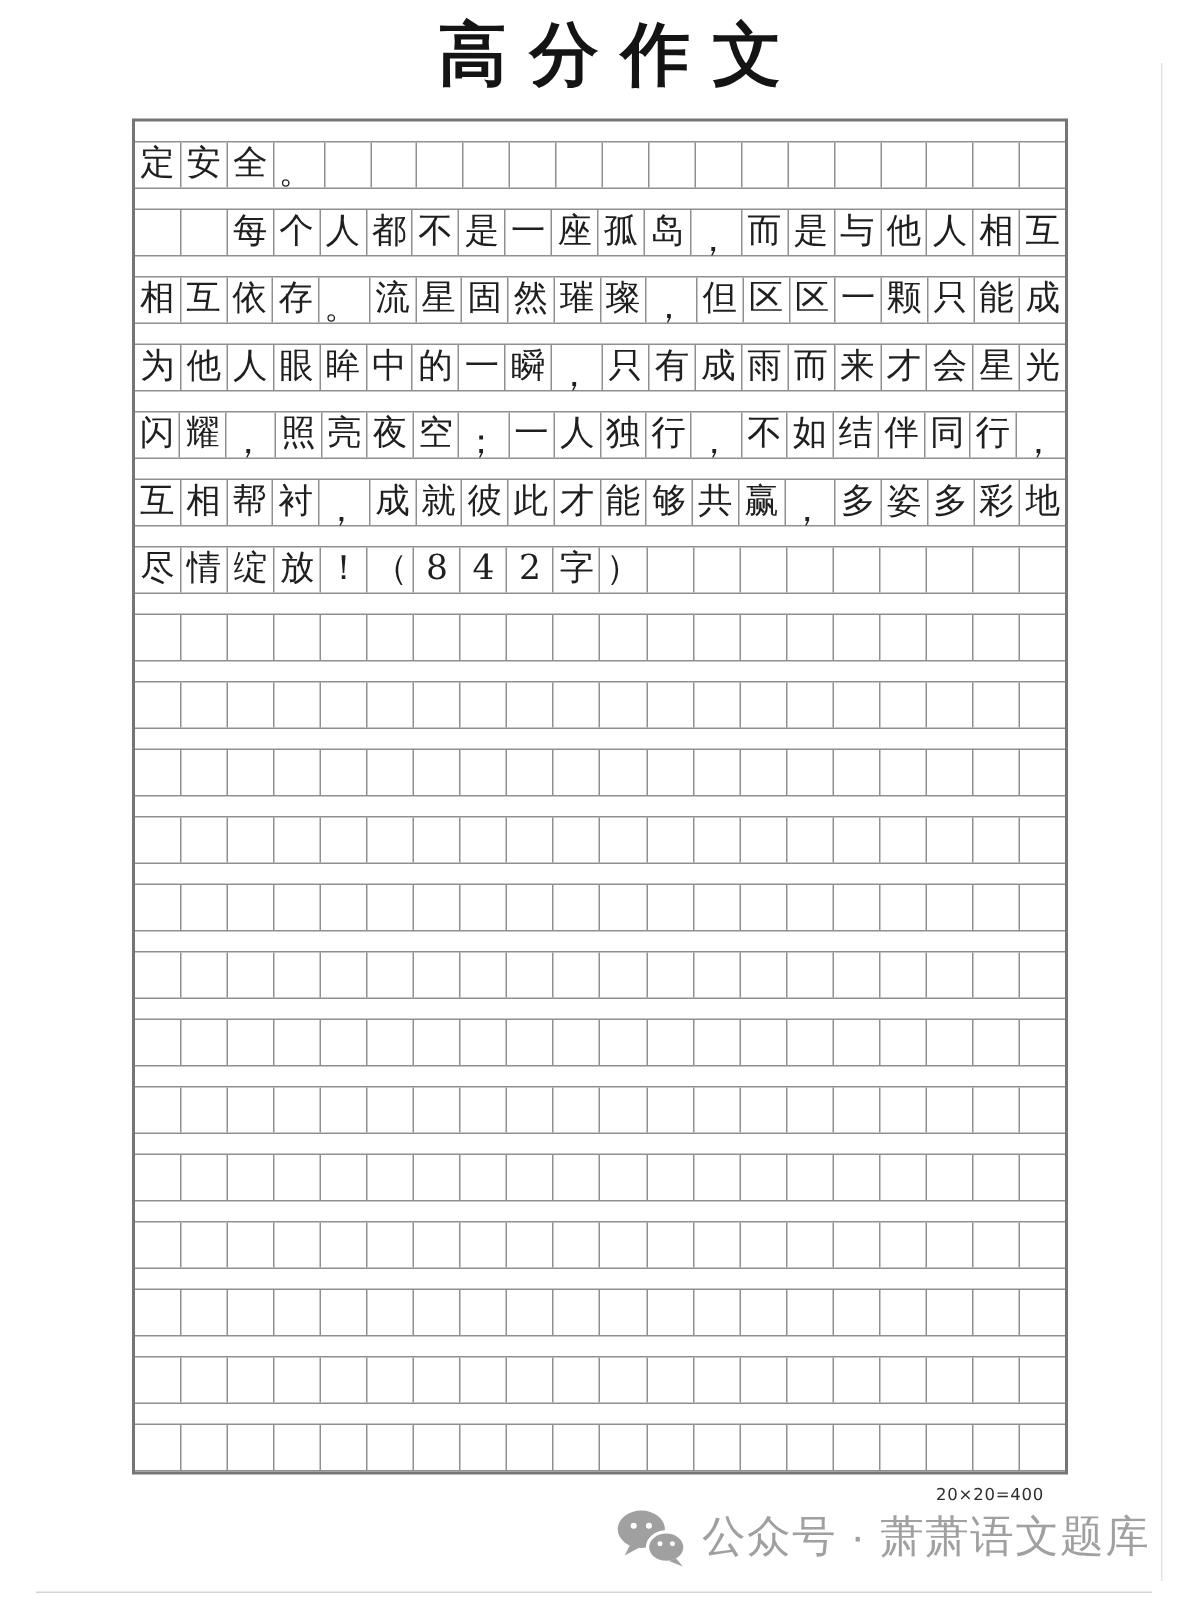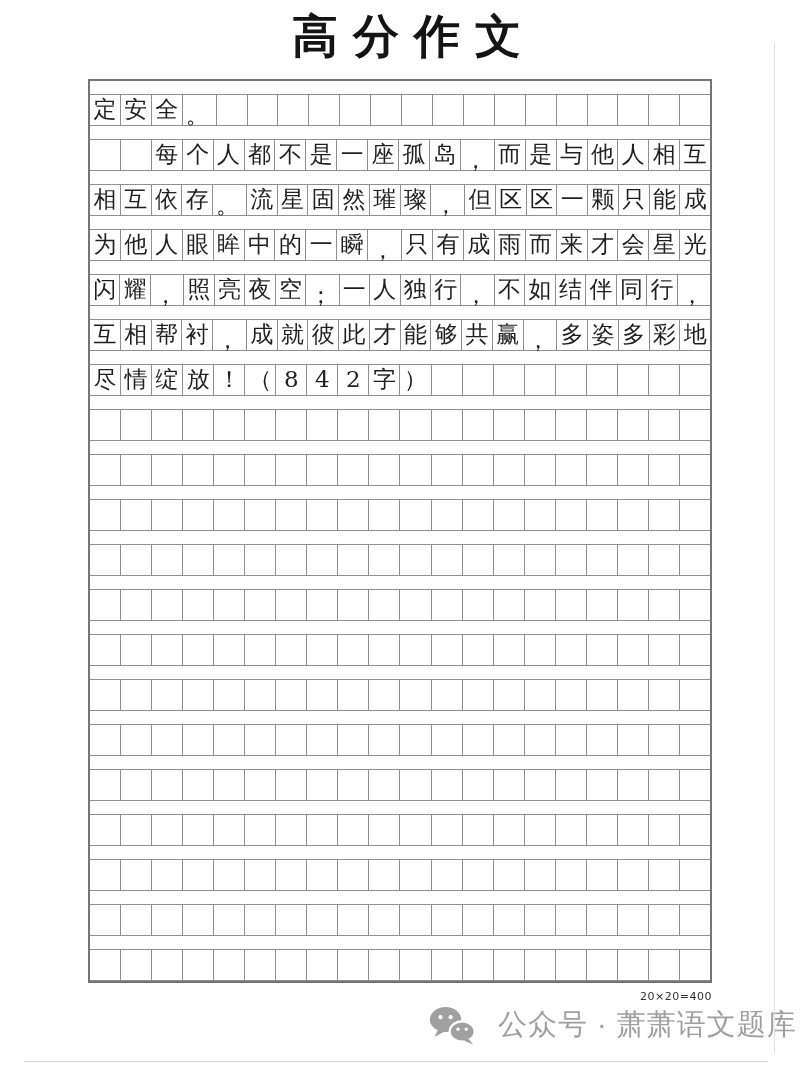--- a/index.html
+++ b/index.html
@@ -25,28 +25,28 @@
   .cell {
     flex: 1 1 0; border-right: 1px solid #8f8f8f;
     text-align: center; font-size: 23px; line-height: 29px;
     color: #1f1f1f;
     font-family: "DejaVu Serif", "Liberation Serif", serif;
   }
   .cell:last-child { border-right: none; }
   .cell.punct { text-align: left; padding-left: 3px; line-height: 40px; }
 
   .grid-note {
-    position: absolute; top: 990px; left: 88px; width: 624px;
+    position: absolute; top: 990px; left: 72px; width: 624px;
     text-align: right; font-size: 11px; letter-spacing: 0.5px; color: #2e2e2e;
     font-family: "DejaVu Sans", sans-serif;
   }
 
   .footer {
-    position: absolute; top: 1005px; left: 428px;
-    display: flex; align-items: center; gap: 22px;
+    position: absolute; top: 1005px; left: 410px;
+    display: flex; align-items: center; gap: 10px;
     color: #a0a0a0; font-size: 29px; letter-spacing: 1px;
     font-family: "Liberation Sans", sans-serif;
   }
   .footer .wx-icon { width: 48px; height: 40px; flex: 0 0 auto; }
 
   .edge-right {
     position: absolute; left: 774px; top: 42px; width: 1px; height: 1012px;
     background: #e3e3e3;
   }
   .edge-bottom {

